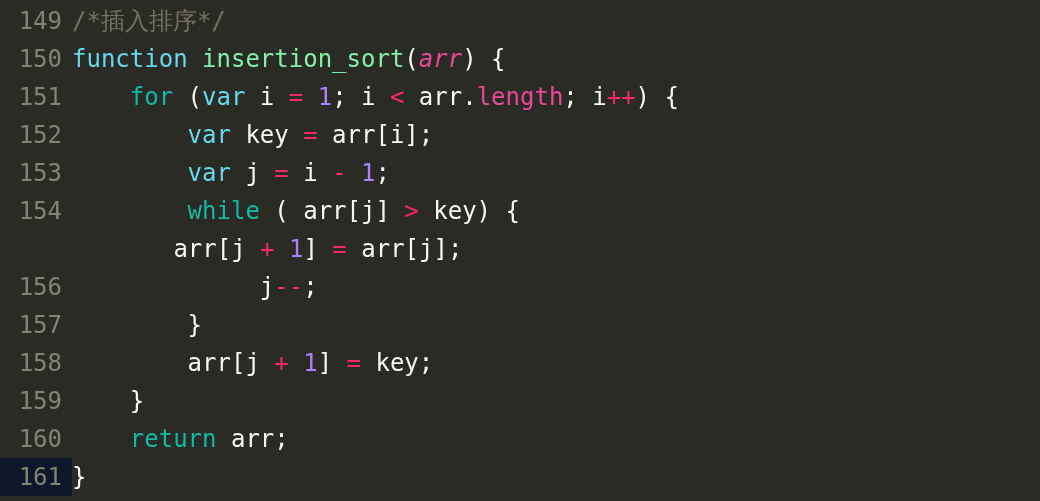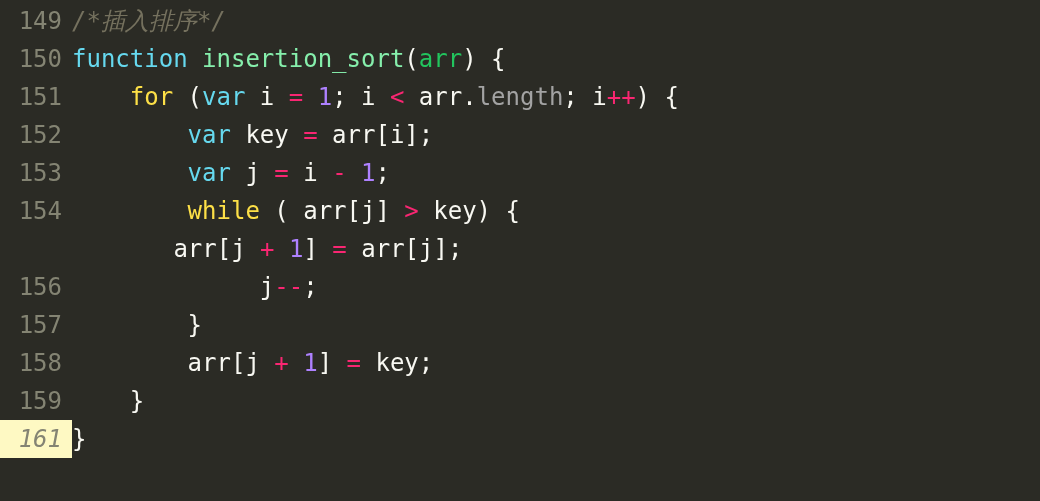--- a/index.html
+++ b/index.html
@@ -25,45 +25,45 @@
     white-space: pre;
   }
   .gutter {
     width: 62px;
     text-align: right;
     color: #848473;
     padding-right: 10px;
     user-select: none;
   }
   .line.active .gutter {
-    background: #fef9c3;
-    font-style: italic;
+    background: #0f172a;
   }
   .code {
     color: #f8f8f2;
   }
-  .tok-comment { color: #75715e; font-style: italic; }
+  .tok-comment { color: #75715e; }
   .tok-storage { color: #66d9ef; }
-  .tok-control { color: #fde047; }
+  .tok-control { color: #14b8a6; }
   .tok-funcname { color: #86efac; }
-  .tok-param   { color: #22c55e; }
+  .tok-param   { color: #ec4899; font-style: italic; }
   .tok-operator{ color: #f92672; }
   .tok-number  { color: #ae81ff; }
   .tok-plain   { color: #f8f8f2; }
-  .tok-prop    { color: #a3a3a3; }
+  .tok-prop    { color: #ec4899; }
 </style>
 </head>
 <body>
 
 <div class="editor" id="editor-root">
     <div class="line"><div class="gutter">149</div><div class="code"><span class="tok-comment">/*插入排序*/</span></div></div>
     <div class="line"><div class="gutter">150</div><div class="code"><span class="tok-storage">function</span><span class="tok-plain"> </span><span class="tok-funcname">insertion_sort</span><span class="tok-plain">(</span><span class="tok-param">arr</span><span class="tok-plain">) {</span></div></div>
     <div class="line"><div class="gutter">151</div><div class="code"><span class="tok-plain">    </span><span class="tok-control">for</span><span class="tok-plain"> (</span><span class="tok-storage">var</span><span class="tok-plain"> i </span><span class="tok-operator">=</span><span class="tok-plain"> </span><span class="tok-number">1</span><span class="tok-plain">; i </span><span class="tok-operator">&lt;</span><span class="tok-plain"> arr.</span><span class="tok-prop">length</span><span class="tok-plain">; i</span><span class="tok-operator">++</span><span class="tok-plain">) {</span></div></div>
     <div class="line"><div class="gutter">152</div><div class="code"><span class="tok-plain">        </span><span class="tok-storage">var</span><span class="tok-plain"> key </span><span class="tok-operator">=</span><span class="tok-plain"> arr[i];</span></div></div>
     <div class="line"><div class="gutter">153</div><div class="code"><span class="tok-plain">        </span><span class="tok-storage">var</span><span class="tok-plain"> j </span><span class="tok-operator">=</span><span class="tok-plain"> i </span><span class="tok-operator">-</span><span class="tok-plain"> </span><span class="tok-number">1</span><span class="tok-plain">;</span></div></div>
     <div class="line"><div class="gutter">154</div><div class="code"><span class="tok-plain">        </span><span class="tok-control">while</span><span class="tok-plain"> ( arr[j] </span><span class="tok-operator">&gt;</span><span class="tok-plain"> key) {</span></div></div>
     <div class="line"><div class="code"><span class="tok-plain">            arr[j </span><span class="tok-operator">+</span><span class="tok-plain"> </span><span class="tok-number">1</span><span class="tok-plain">] </span><span class="tok-operator">=</span><span class="tok-plain"> arr[j];</span></div></div>
     <div class="line"><div class="gutter">156</div><div class="code"><span class="tok-plain">             j</span><span class="tok-operator">--</span><span class="tok-plain">;</span></div></div>
     <div class="line"><div class="gutter">157</div><div class="code"><span class="tok-plain">        }</span></div></div>
     <div class="line"><div class="gutter">158</div><div class="code"><span class="tok-plain">        arr[j </span><span class="tok-operator">+</span><span class="tok-plain"> </span><span class="tok-number">1</span><span class="tok-plain">] </span><span class="tok-operator">=</span><span class="tok-plain"> key;</span></div></div>
     <div class="line"><div class="gutter">159</div><div class="code"><span class="tok-plain">    }</span></div></div>
+    <div class="line"><div class="gutter">160</div><div class="code"><span class="tok-plain">    </span><span class="tok-control">return</span><span class="tok-plain"> arr;</span></div></div>
     <div class="line active"><div class="gutter">161</div><div class="code"><span class="tok-plain">}</span></div></div>
   </div>
 
 </body></html>

